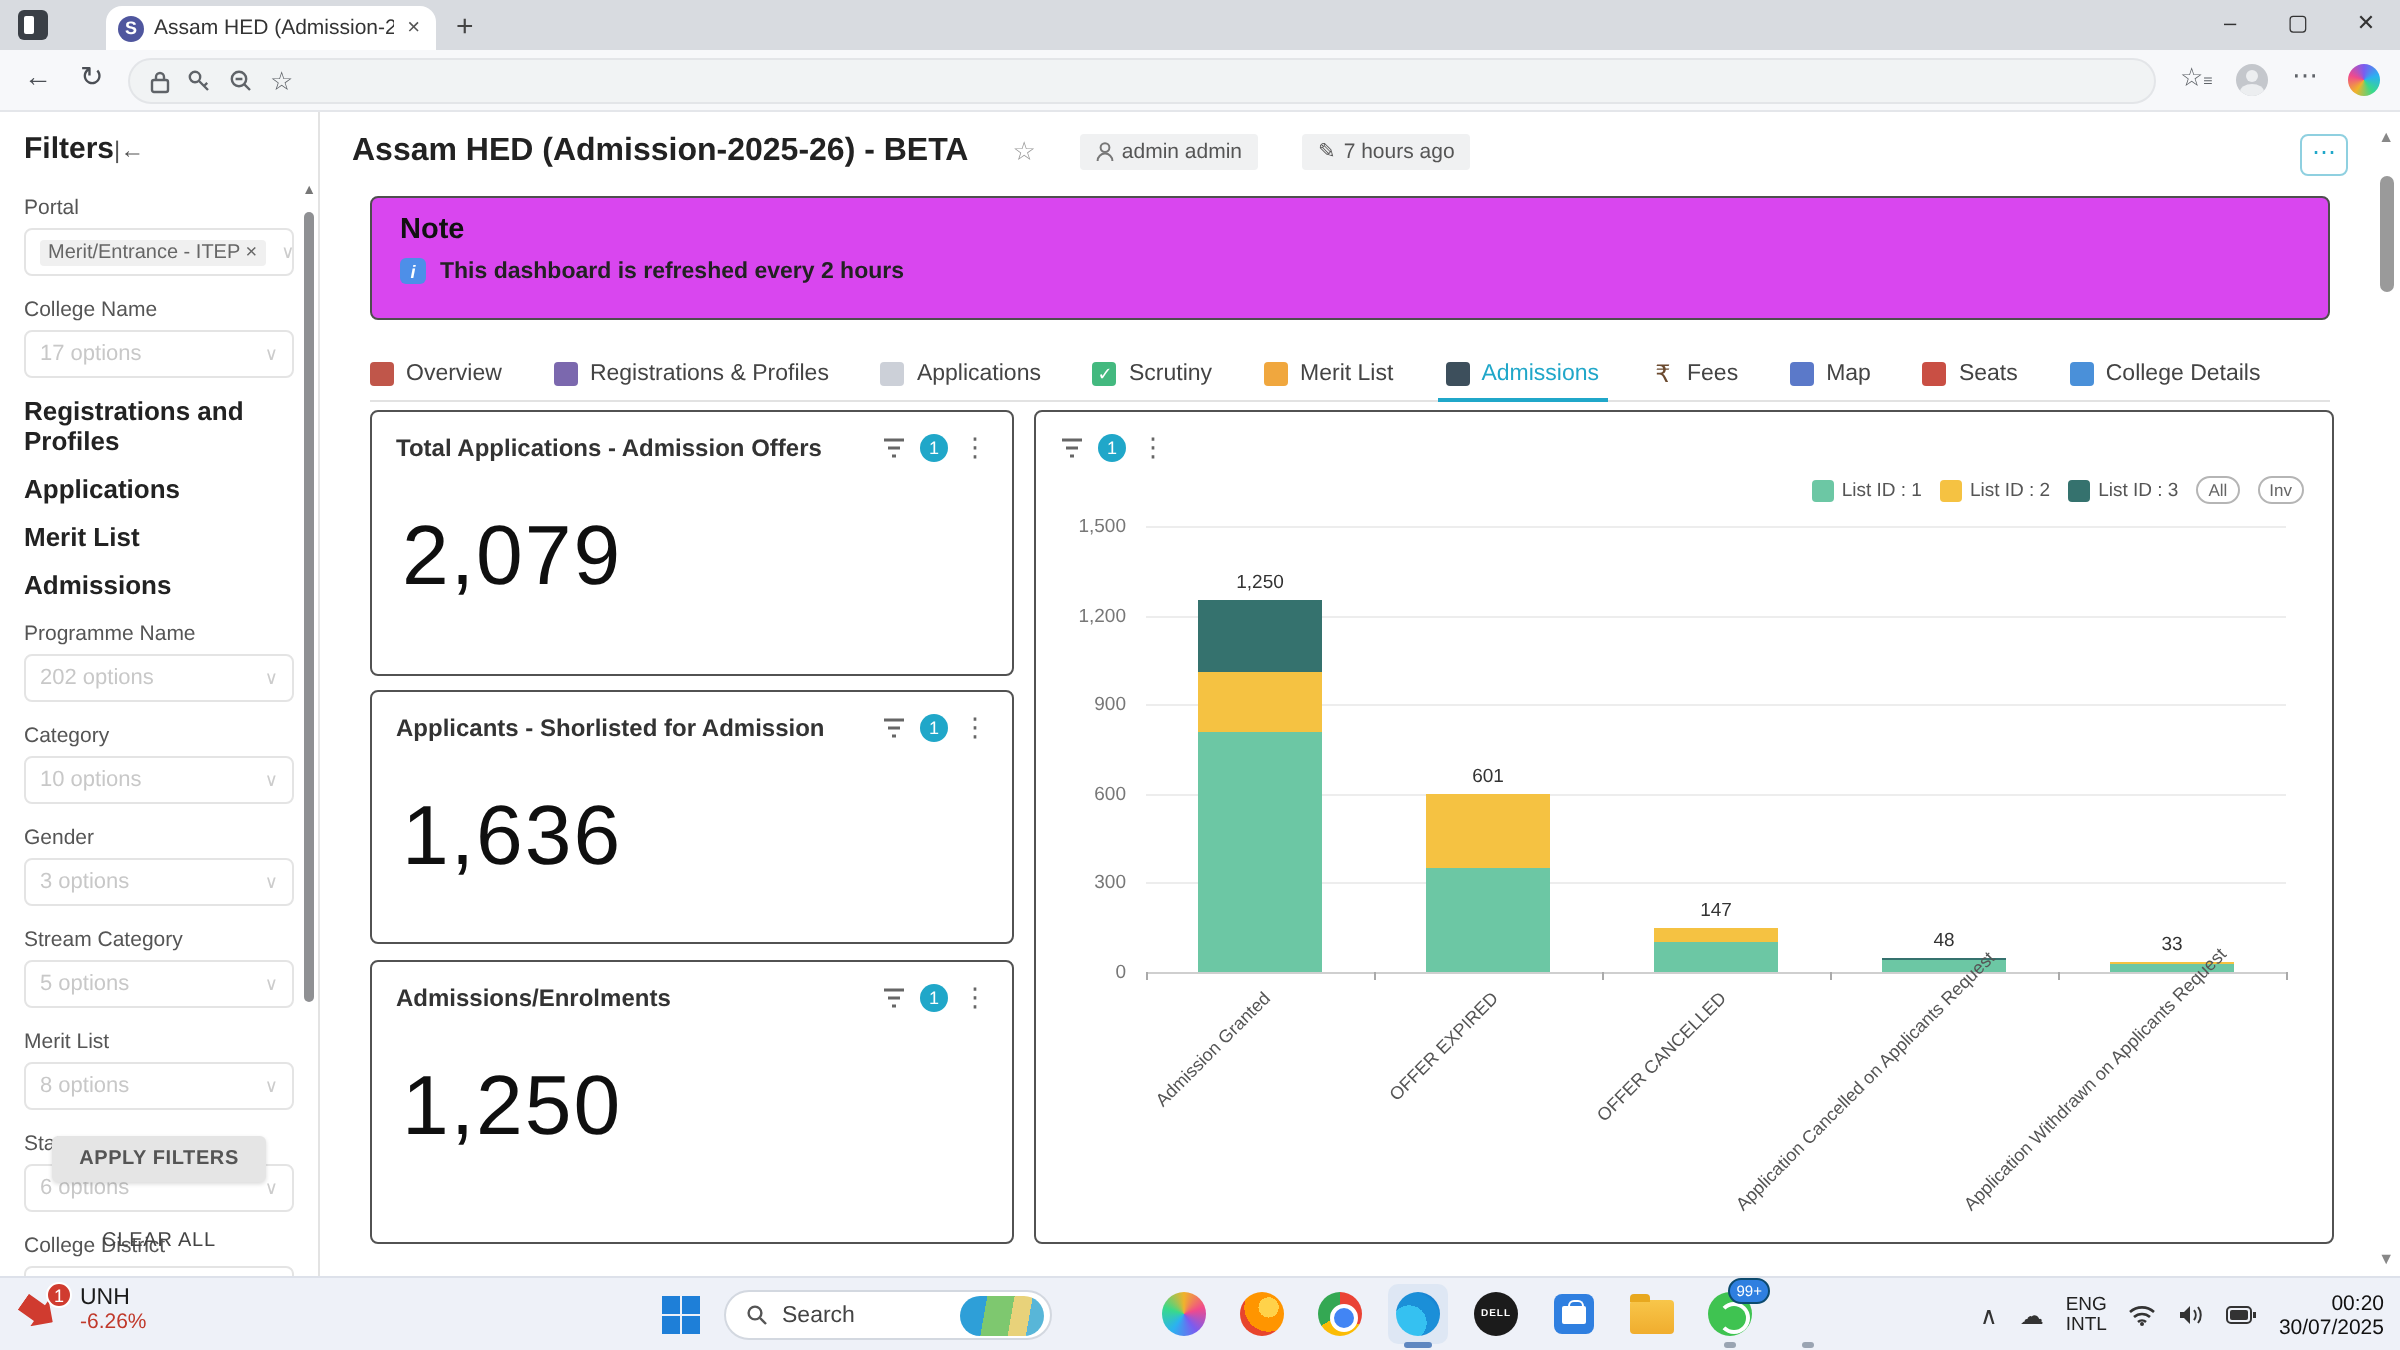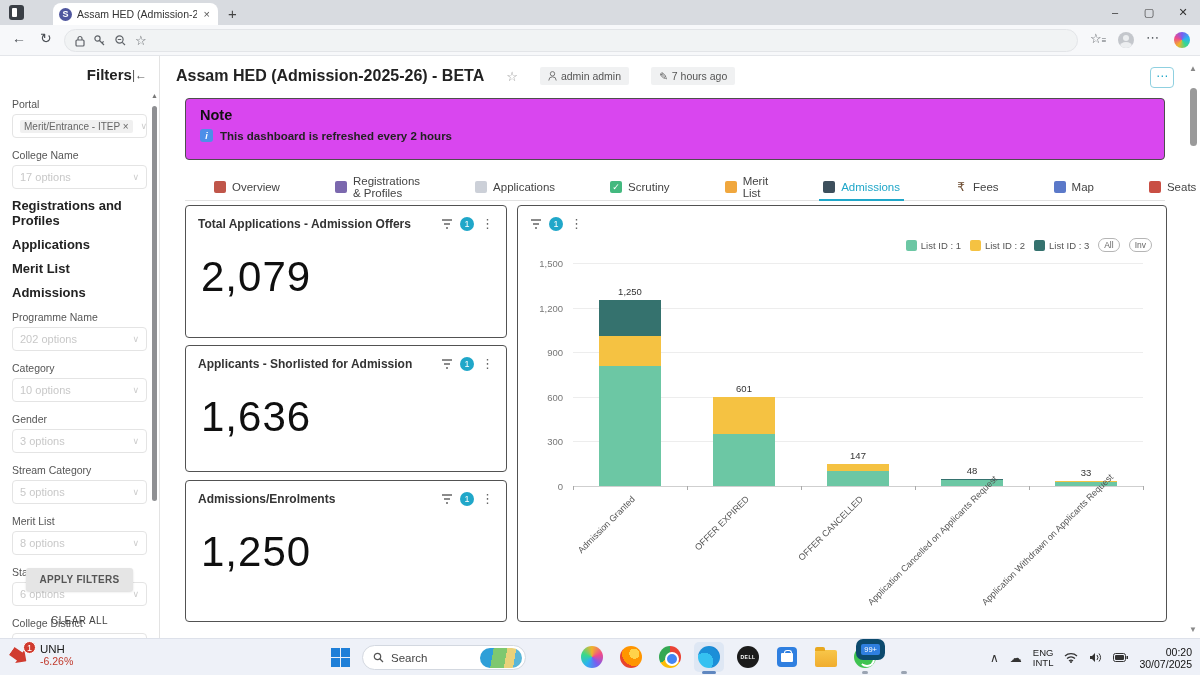--- a/index.html
+++ b/index.html
@@ -25,21 +25,21 @@
   .url-text { font-size:11.5px; color:#3b3f45; flex:1; white-space:nowrap; overflow:hidden;}
   .urlbar svg, .toolbar .tool-ic { flex:none; }
   .tool-ic { color:#5f6368; font-size:13px; }
   .avatar { width:16px; height:16px; border-radius:50%; background:#c4c7cc; position:relative; overflow:hidden;}
   .avatar::before{content:""; position:absolute; left:5px; top:3px; width:6px; height:6px; border-radius:50%; background:#eceef0;}
   .avatar::after{content:""; position:absolute; left:2px; top:10px; width:12px; height:8px; border-radius:50%; background:#eceef0;}
   .copilot { width:16px; height:16px; border-radius:50%; background:conic-gradient(#7a5cf0,#2bb2f0,#39d98a,#f0b32b,#f04a8c,#7a5cf0);}
 
   
   .sidebar { position:absolute; left:0; top:56px; width:160px; height:582px; background:#fff; border-right:1px solid #e3e3e3;}
-  .sb-head { display:flex; justify-content:flex-end; align-items:center; padding:10px 12px 4px 12px;}
+  .sb-head { display:flex; justify-content:flex-start; align-items:center; padding:10px 12px 4px 12px;}
   .sb-title { font-size:15px; font-weight:bold; color:#222;}
   .sb-collapse { font-size:12px; color:#555;}
   .sb-scroll { position:absolute; right:2px; top:34px; width:5px; height:540px;}
   .sb-thumb { position:absolute; left:0; top:16px; width:5px; height:395px; background:#8f9093; border-radius:3px;}
   .sb-up { position:absolute; right:1px; top:36px; font-size:7px; color:#777;}
   .fgroup-label { font-size:10.5px; color:#555; margin:11px 12px 4px 12px;}
   .fselect { margin:0 12px; height:24px; border:1px solid #e4e4e4; border-radius:4px; background:#fff;
     display:flex; align-items:center; padding:0 7px; gap:4px;}
   .fselect .ph { font-size:11px; color:#c8c8c8; flex:1; white-space:nowrap; overflow:hidden;}
   .fselect .chev { font-size:9px; color:#ccc;}
@@ -61,21 +61,21 @@
     background:#fff; color:#20a7c9; font-size:12px; line-height:17px; text-align:center; }
   .note { position:absolute; left:25px; top:42px; width:980px; height:62px; background:#d946ef;
     border:1px solid #4e4e4e; border-radius:4px; padding:8px 14px;}
   .note-title { font-size:14.5px; font-weight:bold; color:#111;}
   .note-row { display:flex; align-items:center; gap:7px; margin-top:6px;}
   .info-ic { width:13px; height:13px; border-radius:3px; background:#4d8fe8; color:#fff; font-size:9px; font-style:italic;
     font-weight:bold; display:flex; align-items:center; justify-content:center;}
   .note-text { font-size:11.5px; font-weight:bold; color:#222;}
   .tabs { position:absolute; left:25px; top:118px; width:980px; height:27px; border-bottom:1px solid #e2e2e2;
     display:flex; gap:26px; align-items:center;}
-  .tab { display:flex; align-items:center; gap:6px; font-size:11.5px; color:#444; position:relative; height:100%;margin-left:29px;}
+  .tab { display:flex; align-items:center; gap:6px; font-size:11.5px; color:#444; position:relative; height:100%;}
   .tab.active { color:#20a7c9;}
   .tab.active::after { content:""; position:absolute; left:-4px; right:-4px; bottom:-1px; height:2px; background:#20a7c9;}
   .tab-ic { width:12px; height:12px; border-radius:2px; display:flex; align-items:center; justify-content:center;
     color:#fff; font-size:9px; flex:none;}
 
   .card { position:absolute; left:25px; width:322px; background:#fff; border:1px solid #525252; border-radius:4px; padding:10px 12px;}
   .card-head { display:flex; align-items:center; }
   .card-title { font-size:12px; font-weight:bold; color:#333; flex:1; padding-right:6px;}
   .head-ics { display:flex; align-items:center; gap:7px;}
   .badge { width:14px; height:14px; border-radius:50%; background:#20a7c9; color:#fff; font-size:9px;
@@ -147,21 +147,21 @@
   .ic-store { width:20px; height:20px; border-radius:4px; background:#2f7fe0; position:relative;}
   .ic-store::after { content:""; position:absolute; left:4px; top:6px; width:12px; height:9px; background:#fff; border-radius:1px;}
   .ic-store::before { content:""; position:absolute; left:7px; top:3px; width:6px; height:5px;
     border:1.5px solid #fff; border-bottom:none; border-radius:3px 3px 0 0;}
   .ic-folder { width:22px; height:17px; background:linear-gradient(#f8c64a,#f0ad2e); border-radius:2px; position:relative; margin-top:3px;}
   .ic-folder::before { content:""; position:absolute; left:0; top:-3px; width:10px; height:4px; background:#e8a81f; border-radius:2px 2px 0 0;}
   .ic-whatsapp { width:22px; height:22px; border-radius:50%; background:#3fc351; position:relative;}
   .ic-whatsapp::after { content:""; position:absolute; left:5px; top:5px; width:12px; height:12px;
     border-radius:50%; border:2px solid #fff; border-left-color:transparent;}
   .wa-badge { position:absolute; right:-5px; top:-3px; background:#2f7fe0; color:#fff; font-size:7.5px;
-    border-radius:7px; padding:1px 3px; border:5px solid #0c4a6e;}
+    border-radius:7px; padding:1px 3px; border:1px solid #0c4a6e;}
   .tray { position:absolute; right:8px; top:0; height:37px; display:flex; align-items:center; gap:11px;}
   .tray-glyph { font-size:12px; color:#333;}
   .lang { font-size:9.5px; color:#222; line-height:10px; text-align:center;}
   .clock { font-size:10.5px; color:#111; text-align:right; line-height:12px;}
   svg { display:block; }
 </style>
 </head>
 <body>
 
 <div class="titlebar">

